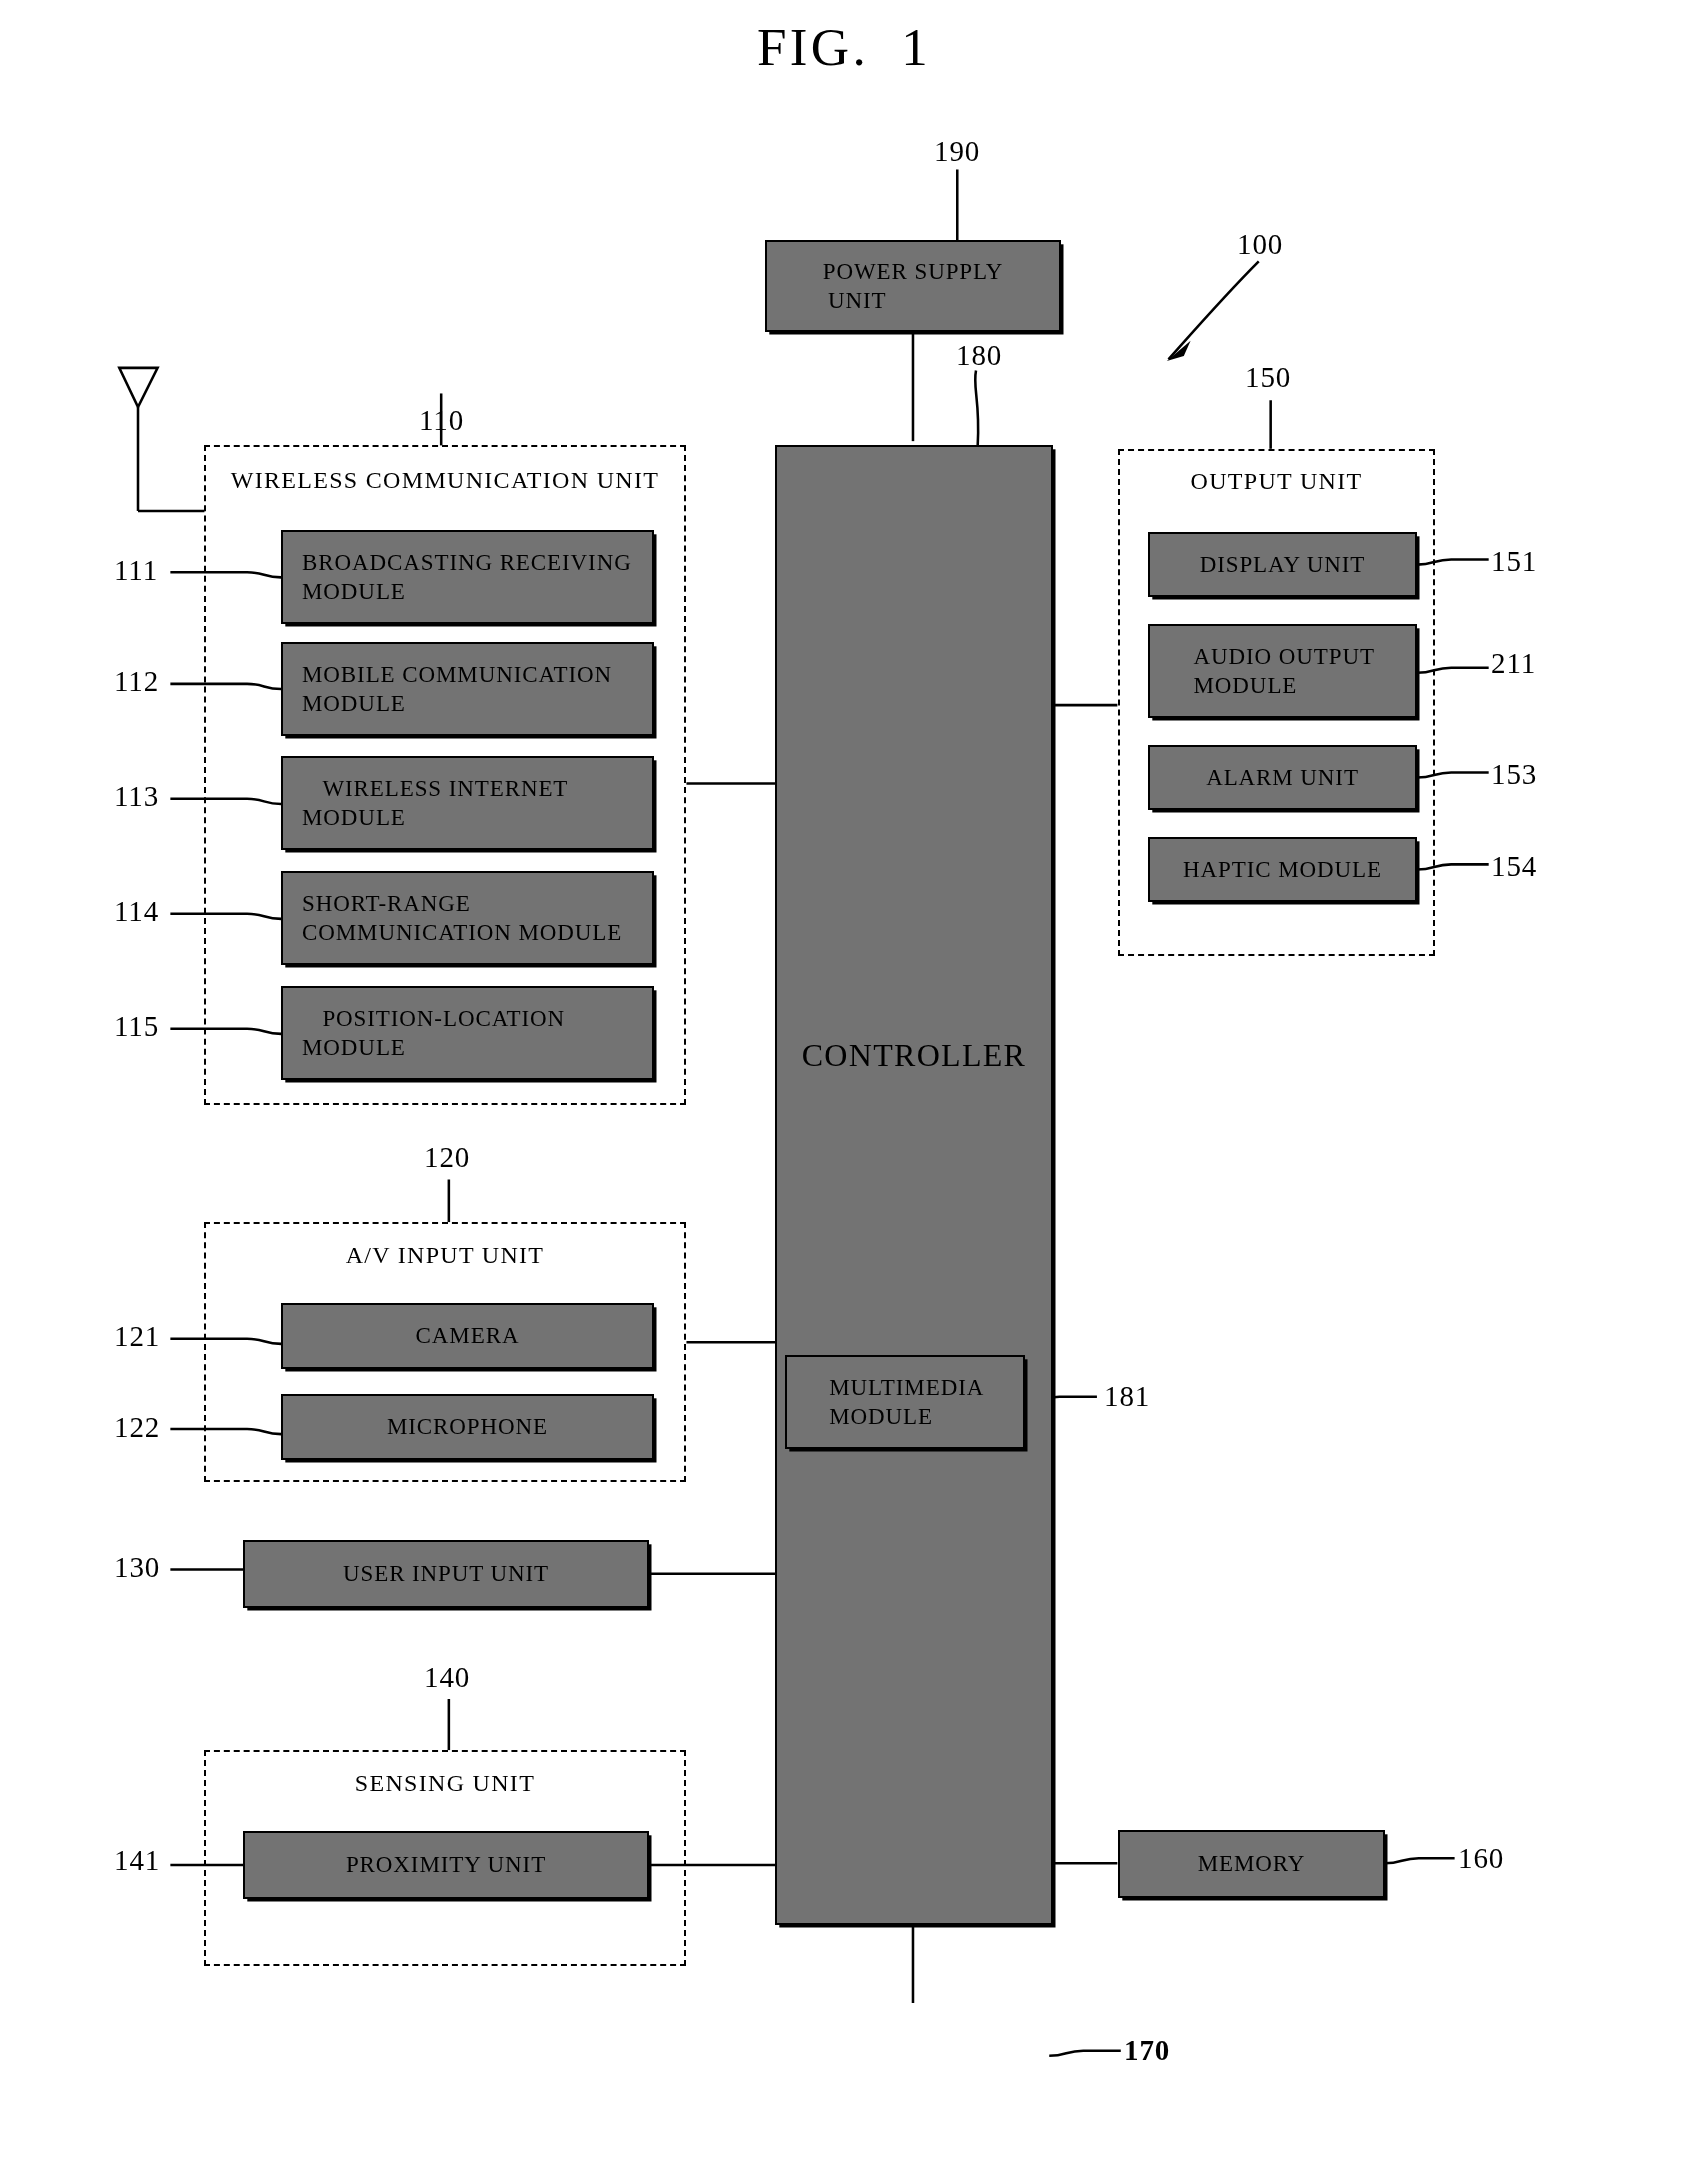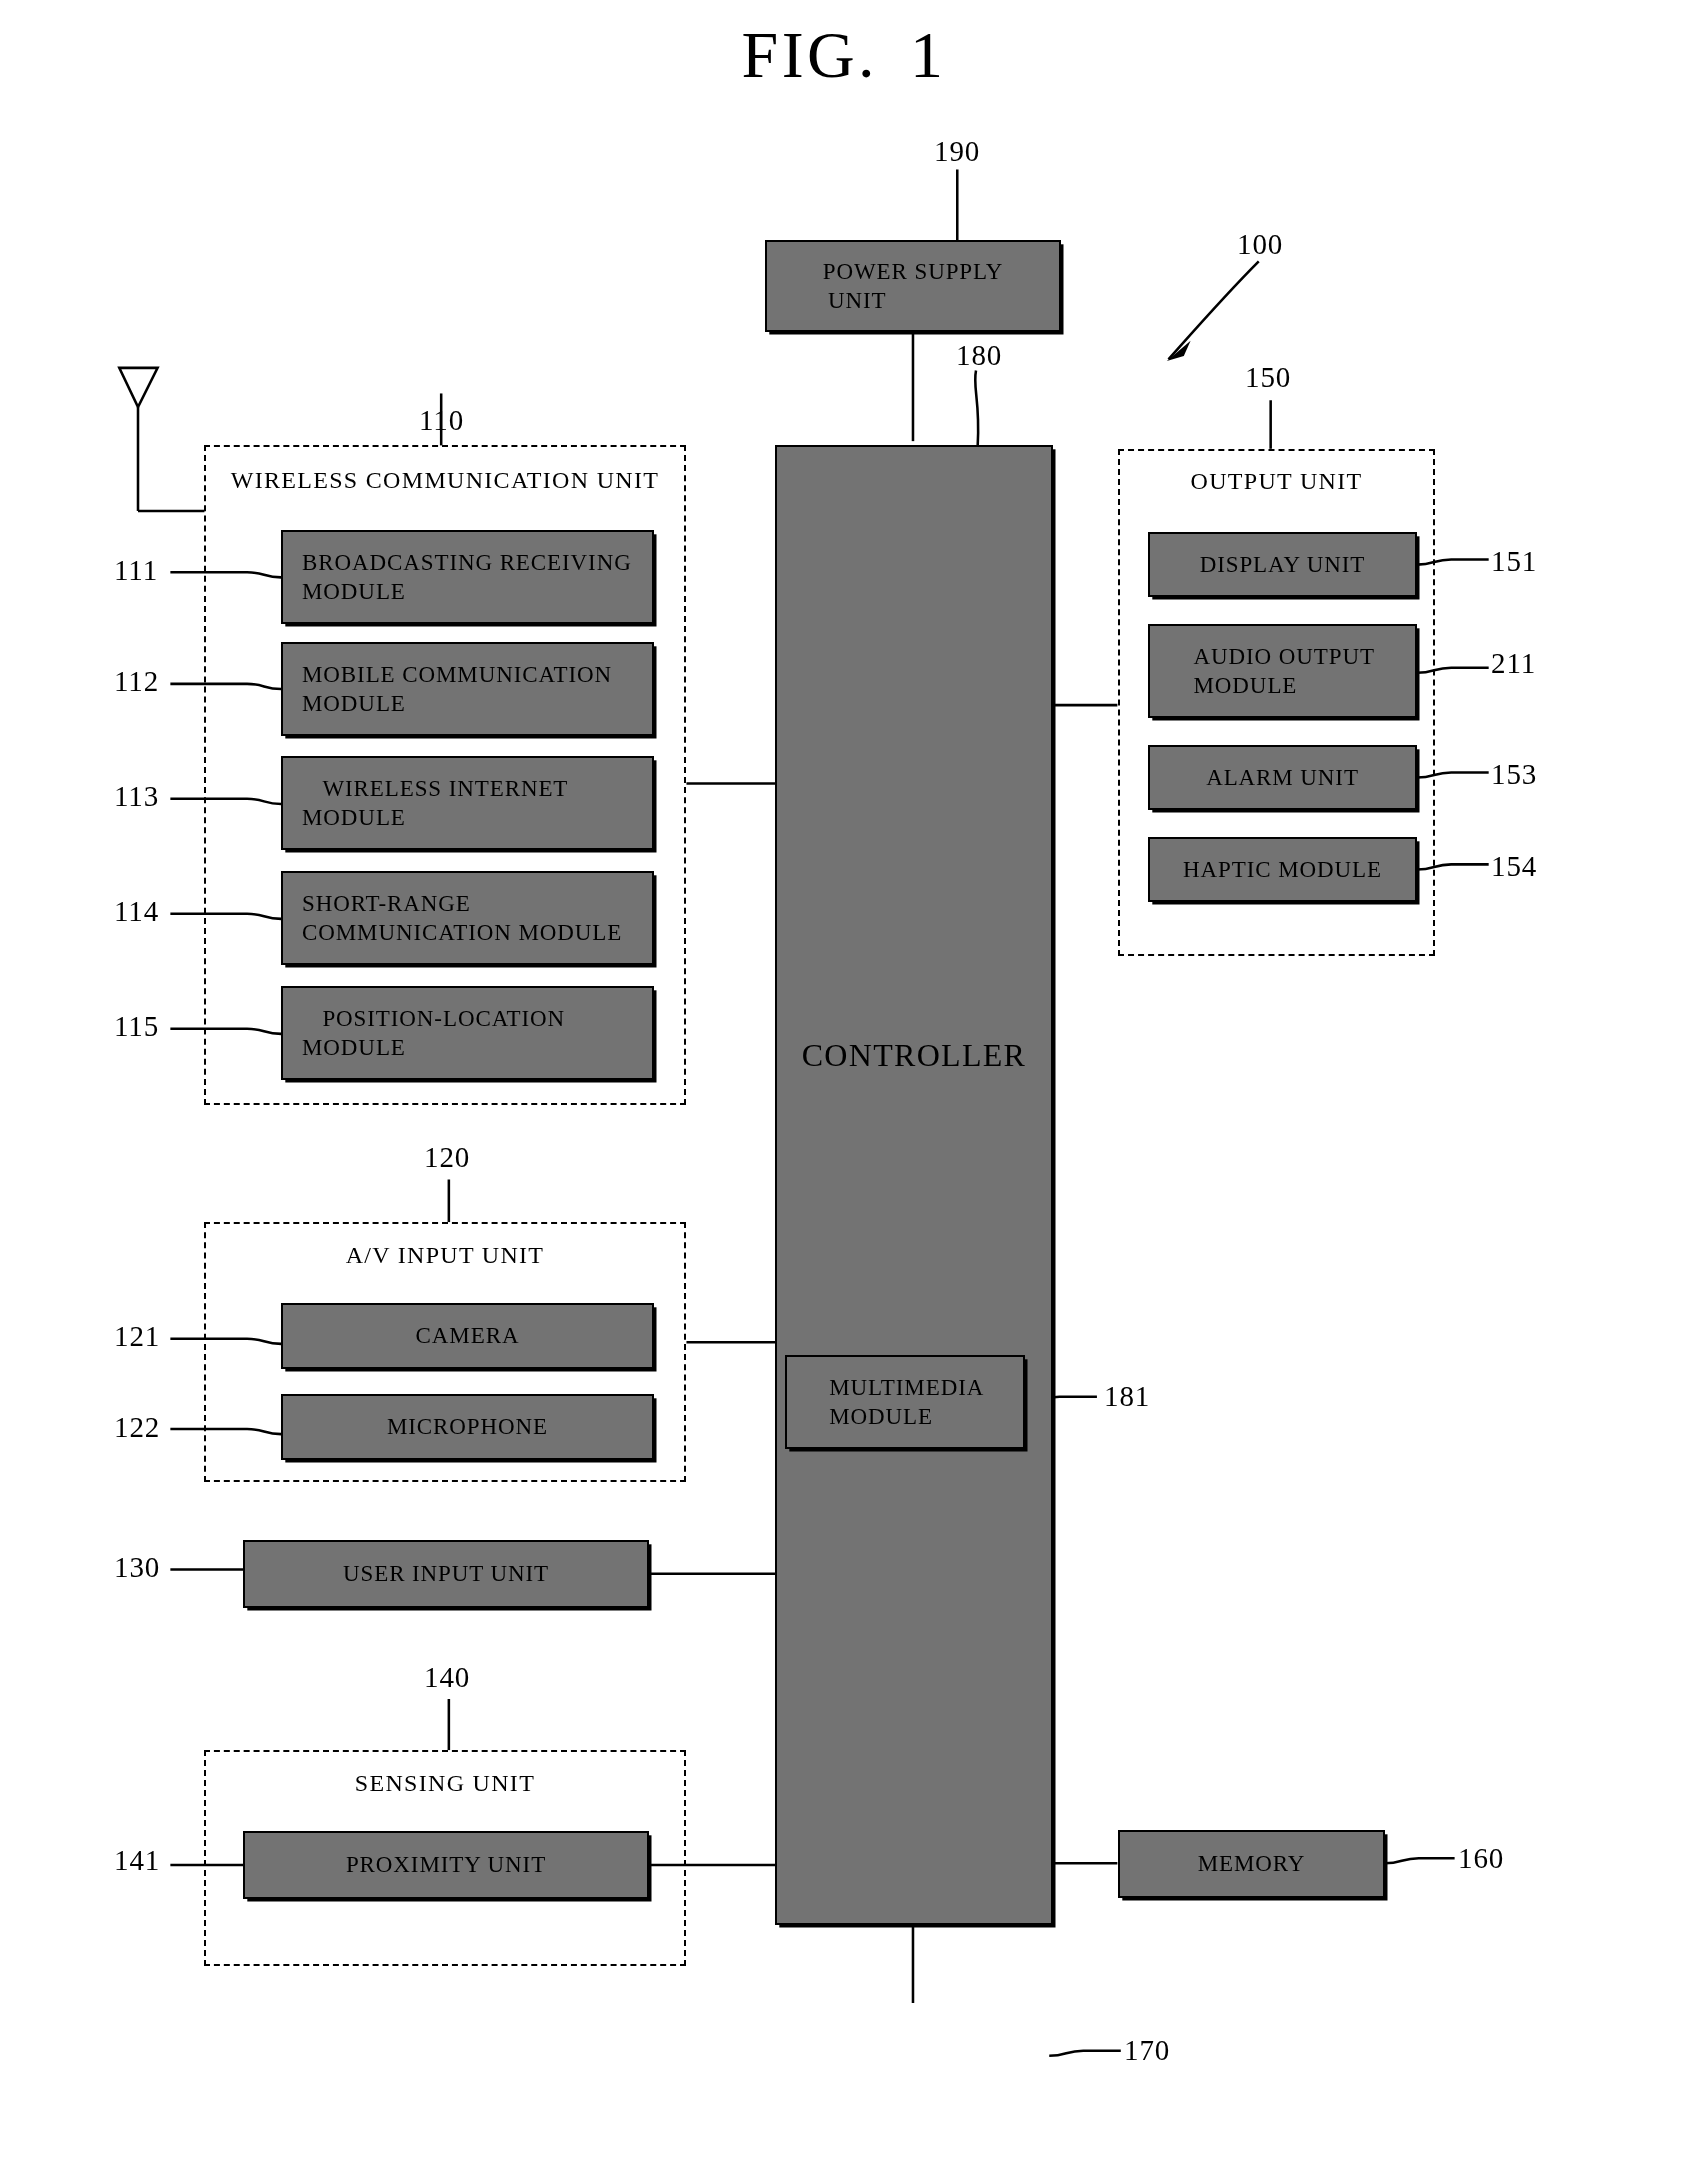--- a/index.html
+++ b/index.html
@@ -2,21 +2,21 @@
 <html style="font-size:13.6px"><head>
 <meta charset="utf-8">
 <style>
   html,body{margin:0;padding:0;background:#fff;}
   body{width:1688px;height:2181px;position:relative;
        font-family:"Liberation Serif","DejaVu Serif",serif;color:#000;
        -webkit-font-smoothing:none;}
   #stage{position:absolute;inset:0;width:1688px;height:2181px;overflow:hidden;}
 
   .fig-title{position:absolute;left:0;top:17px;width:1688px;text-align:center;
-             font-size:66px;letter-spacing:3.4px;}
+             font-size:53px;letter-spacing:3.4px;}
   .fig-title .num{margin-left:32px;}
 
   
   .box{position:absolute;box-sizing:border-box;border:2.6px solid #000;
        background:#737373;display:flex;align-items:center;justify-content:center;
        text-align:center;font-size:23px;line-height:1.28;letter-spacing:0.9px;
        box-shadow:3.4px 3.4px 0 -0.9px #000;}
   .box.left{justify-content:flex-start;padding-left:19px;text-align:left;}
 
   
@@ -226,16 +226,16 @@
   <div class="box" style="left:1148px;top:837px;width:269px;height:65px;">
     <span>HAPTIC MODULE</span>
   </div>
   <div class="ref" style="left:1491px;top:850px;">154</div>
 
   <div class="box" style="left:1118px;top:1830px;width:267px;height:68px;">
     <span>MEMORY</span>
   </div>
   <div class="ref" style="left:1458px;top:1842px;">160</div>
 
-  <div class="ref" style="left:1124px;top:2034px;">170</div>
+  <div class="ref" style="left:1124px;top:2034px;font-weight:bold;">170</div>
 
 </div>
 
 
 </body></html>

